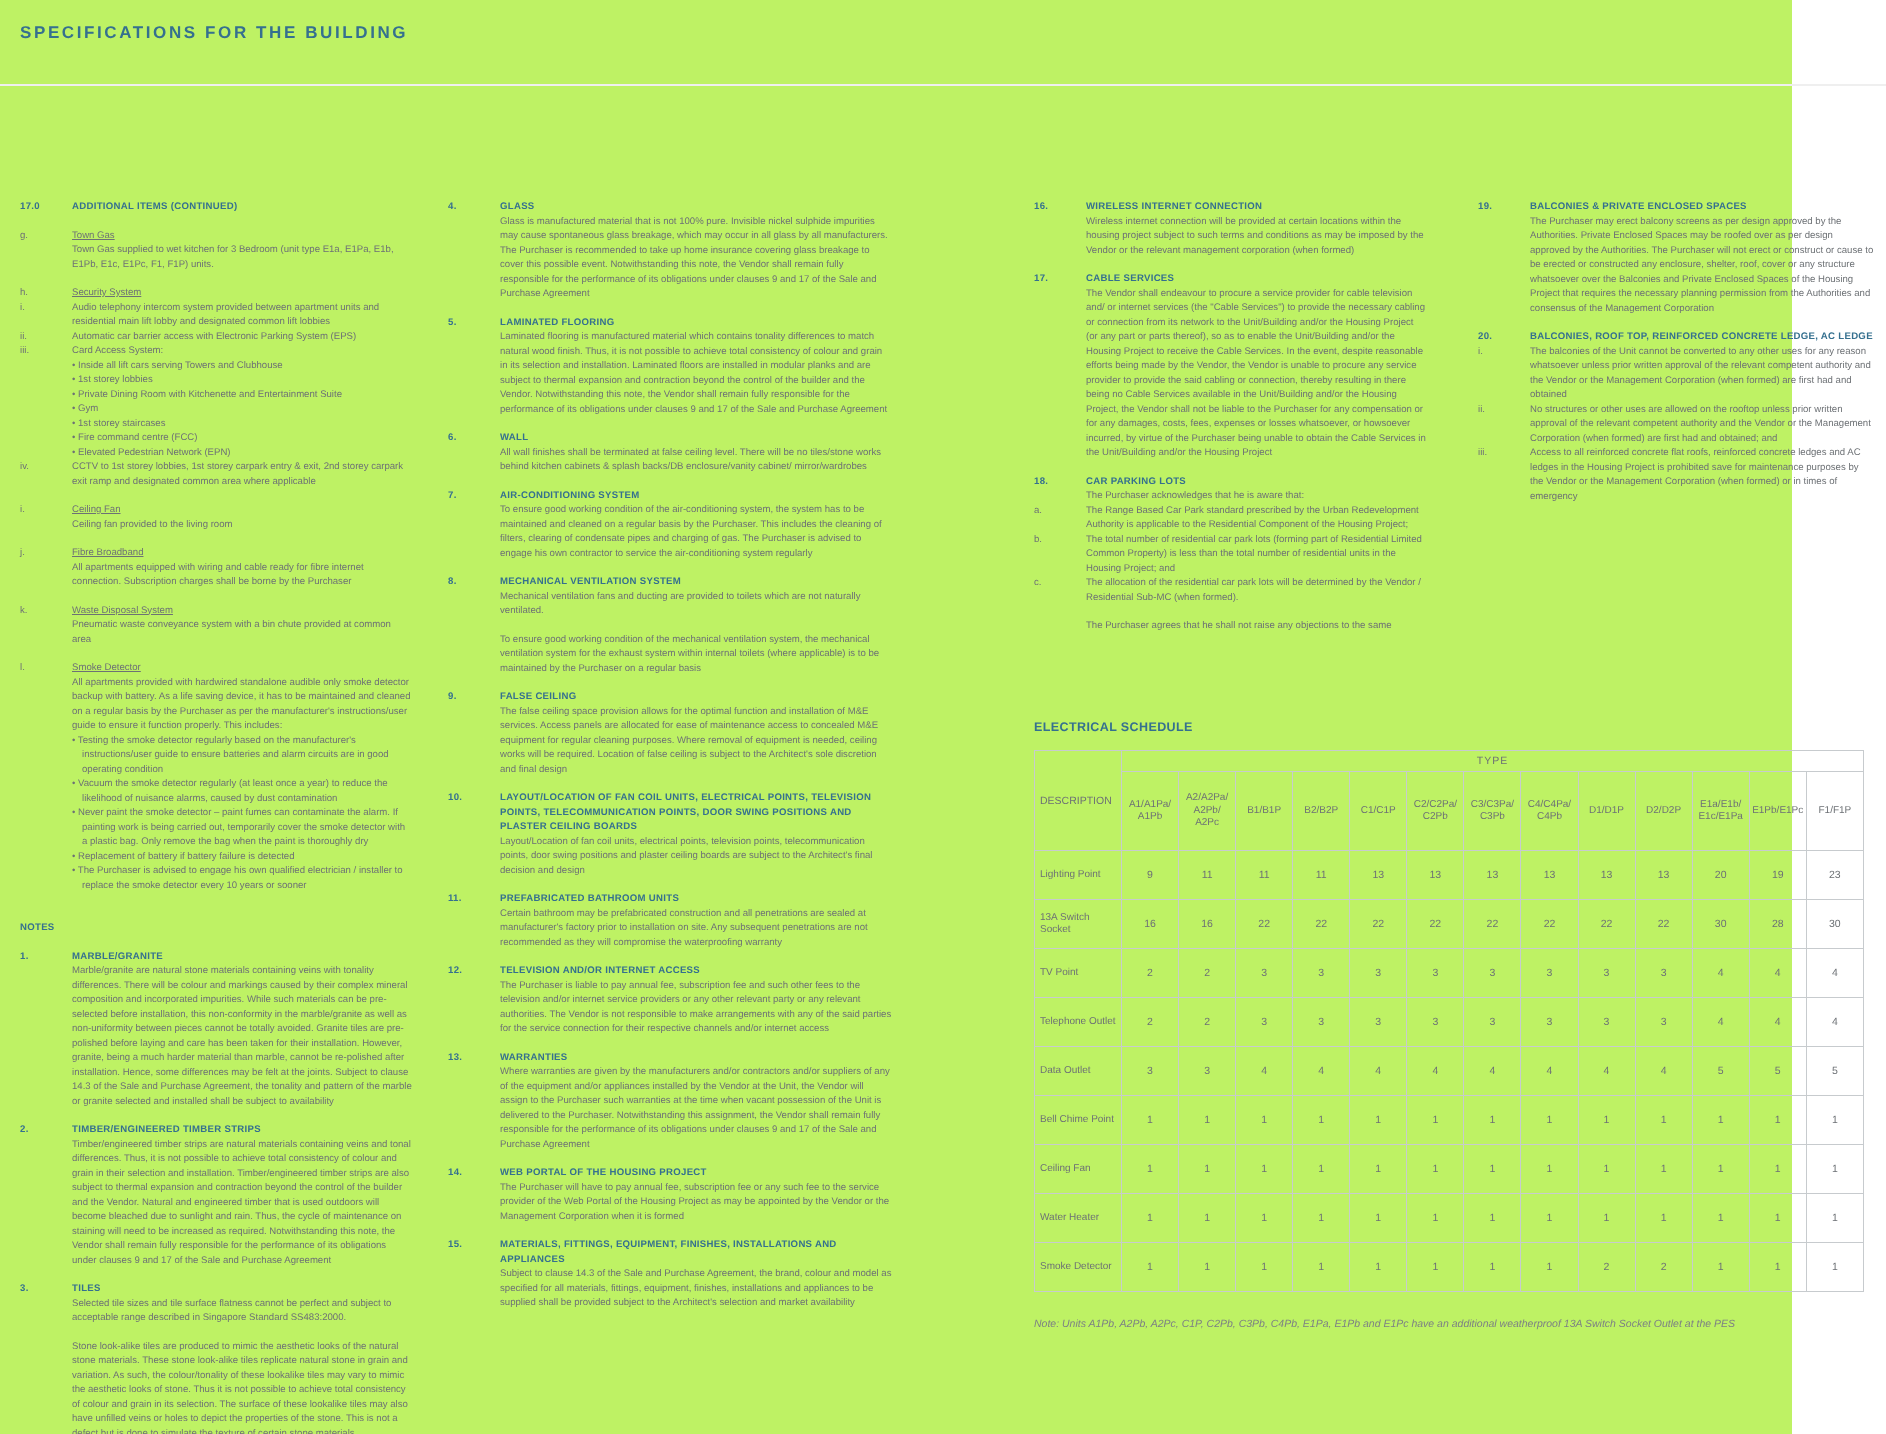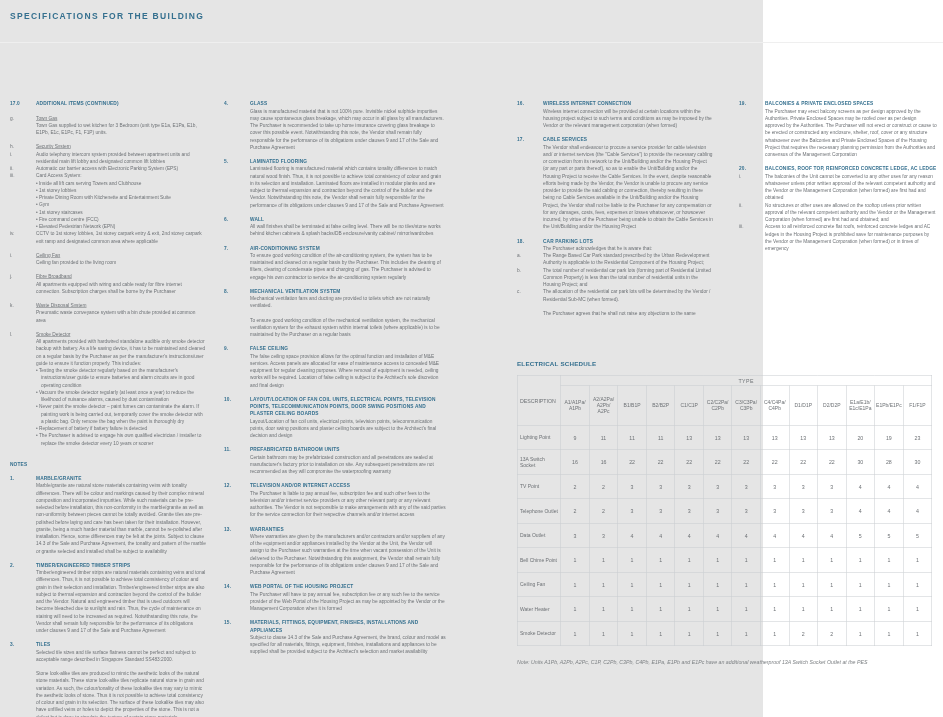--- a/index.html
+++ b/index.html
@@ -1,17 +1,17 @@
 <!DOCTYPE html>
 <html><head>
 <meta charset="utf-8">
 <style>
   html,body{margin:0;padding:0;background:#ffffff;}
   body{width:943px;height:717px;overflow:hidden;font-family:"Liberation Sans",sans-serif;}
-  .page{position:relative;width:763px;height:717px;background:#e5e5e5;}
+  .page{position:relative;width:896px;height:717px;background:#bef264;}
   .page-title{position:absolute;left:10px;top:11px;font-size:8.5px;font-weight:bold;
     letter-spacing:1.3px;color:#35708f;}
   .head-rule{position:absolute;left:0;top:42px;width:943px;height:1px;background:#efefef;}
 
   
   .col{position:absolute;transform:scale(0.5);transform-origin:0 0;
     font-size:9.6px;line-height:14.5px;color:#6d7175;}
   #col1{left:10px;top:100px;width:392px;}
   #col2{left:224px;top:100px;width:444px;}
   #col3{left:517px;top:100px;width:392px;}

